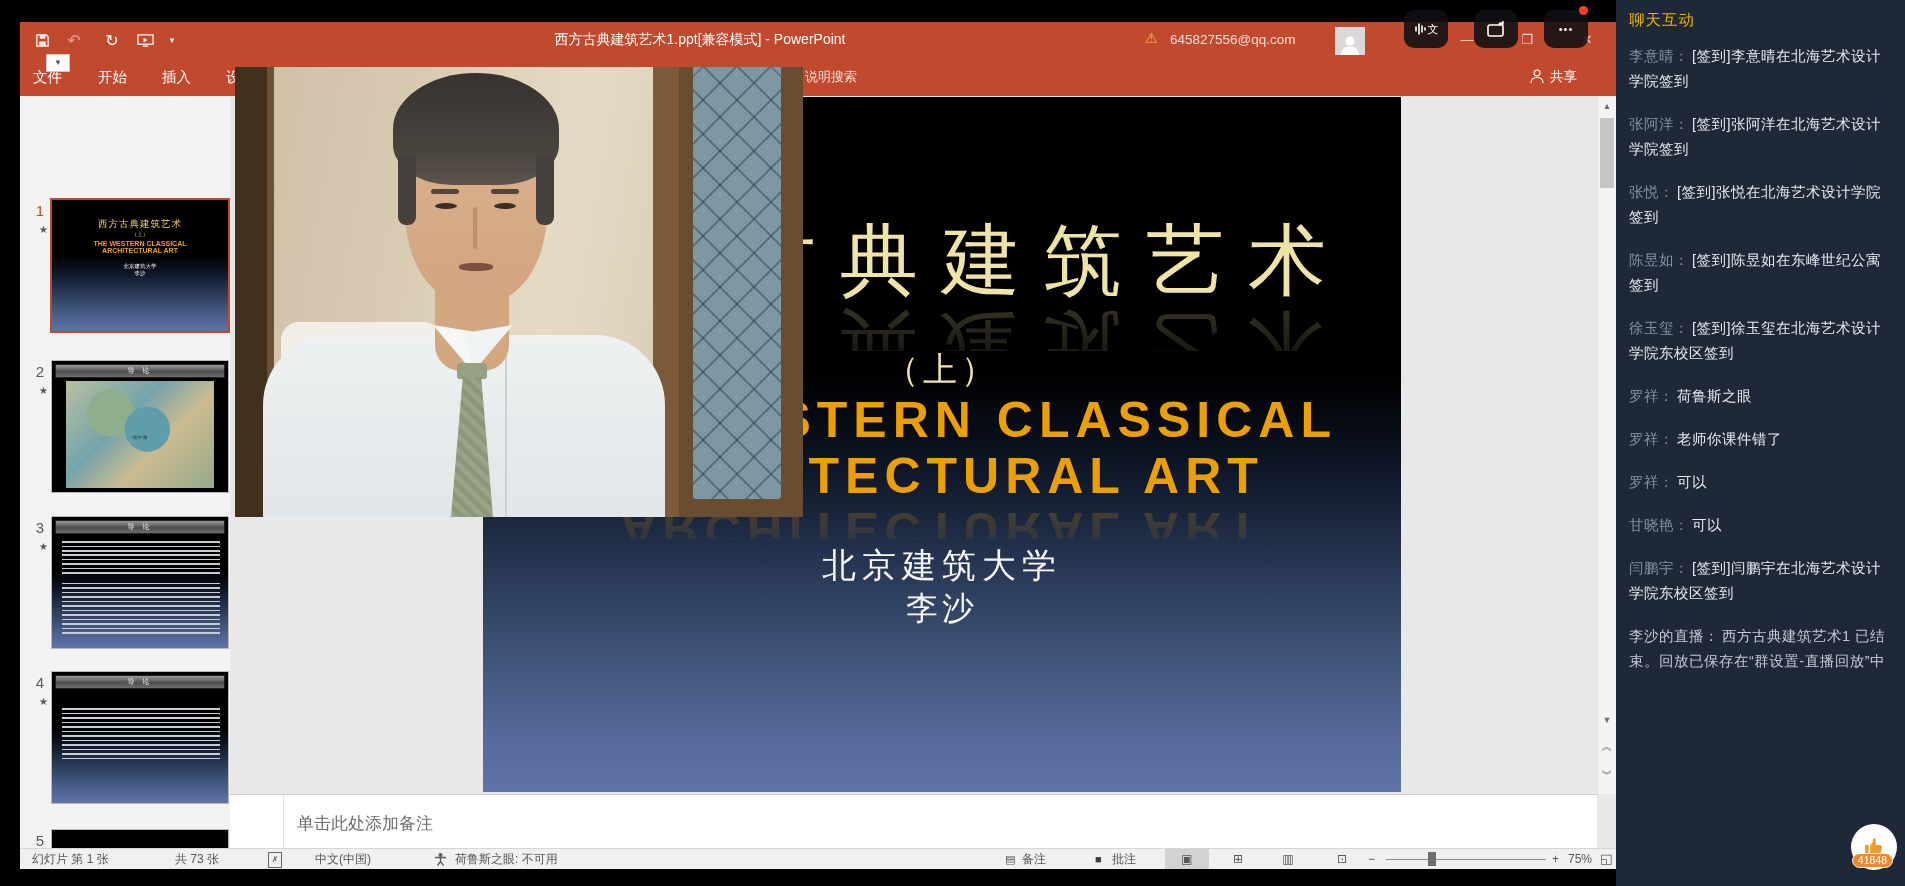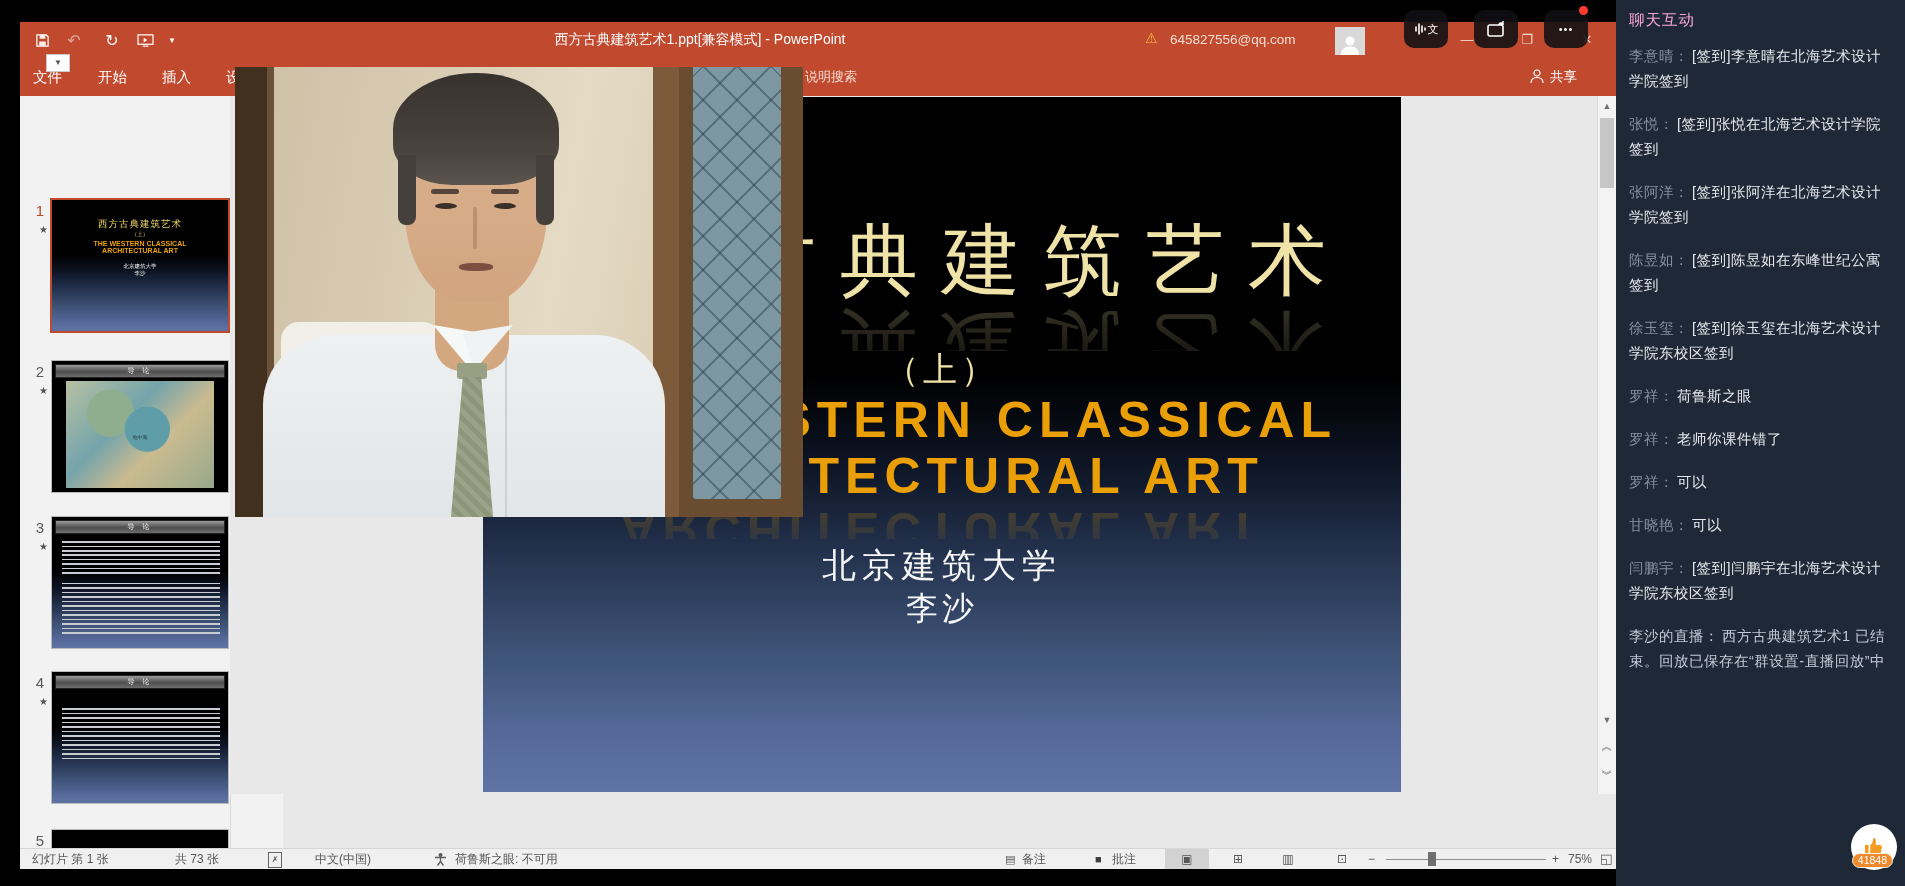--- a/index.html
+++ b/index.html
@@ -59,21 +59,21 @@
   
   #webcam{position:absolute;left:235px;top:67px;width:568px;height:450px;overflow:hidden;
           background:linear-gradient(100deg,#cdbfa4 0%,#d8cbb2 30%,#e5dbc5 55%,#d9ccb4 78%,#cbbda1 100%);}
 
   
   .fbtn{position:absolute;top:10px;width:44px;height:38px;background:rgba(16,16,20,.88);border-radius:10px;
         display:flex;align-items:center;justify-content:center;color:#fff;}
 
   
   #chat{position:absolute;left:1616px;top:0;width:289px;height:886px;background:#1e2836;overflow:hidden;}
-  #chat-title{position:absolute;left:13px;top:10px;font-size:15.5px;color:#f9a8d4;letter-spacing:1px;}
+  #chat-title{position:absolute;left:13px;top:10px;font-size:15.5px;color:#eab308;letter-spacing:1px;}
   #msgs{position:absolute;left:13px;top:44px;width:262px;display:flex;flex-direction:column;gap:18px;}
   .msg{font-size:14.5px;line-height:25px;letter-spacing:.5px;color:#e6e9ee;word-break:break-all;}
   .msg .sender{color:#87909f;margin-right:3px;}
   .msg.sys,.msg.sys .sender{color:#c3cad5;}
   #likebtn{position:absolute;right:8px;bottom:16px;width:46px;height:46px;border-radius:50%;background:#fff;
            display:flex;align-items:center;justify-content:center;}
   #likebadge{position:absolute;right:4px;bottom:2px;background:#ee8a2b;color:#fff;font-size:10.5px;line-height:13px;
              padding:0 5px;border-radius:8px;border:1px solid #f6f2ec;}
 </style>
 </head>
@@ -198,20 +198,24 @@
     </div>
 
     <div id="vscroll">
       <span class="sbtn" style="top:0;">▲</span>
       <div id="vthumb"></div>
       <span class="sbtn" style="top:614px;">▼</span>
       <span class="sbtn" style="top:640px;font-size:11px;">︽</span>
       <span class="sbtn" style="top:668px;font-size:11px;">︾</span>
     </div>
 
+    <div id="notes">
+      <div class="nline"></div>
+      <span id="notes-text">单击此处添加备注</span>
+    </div>
     <div id="collapse-box">▼</div>
 
     <div id="statusbar">
       <span class="sb" style="left:12px;">幻灯片 第 1 张</span>
       <span class="sb" style="left:155px;">共 73 张</span>
       <span class="sb" style="left:248px;top:3px;width:12px;height:14px;border:1px solid #666;font-size:8px;line-height:13px;text-align:center;">✗</span>
       <span class="sb" style="left:295px;">中文(中国)</span>
       <span class="sb" style="left:414px;top:3px;">
         <svg width="13" height="14" viewBox="0 0 13 14">
             <circle cx="6.5" cy="3" r="2" fill="#5a5a5a"></circle>
@@ -281,22 +285,22 @@
   </div>
   <div class="fbtn" style="left:1544px;font-size:11px;letter-spacing:1px;">
     <span>•••</span>
     <span class="abs" style="left:35px;top:-4px;width:9px;height:9px;border-radius:50%;background:#ff3b30;"></span>
   </div>
 
   <div id="chat">
     <div id="chat-title">聊天互动</div>
     <div id="msgs">
       <div class="msg"><span class="sender">李意晴：</span><span>[签到]李意晴在北海艺术设计学院签到</span></div>
+      <div class="msg"><span class="sender">张阿洋：</span><span>[签到]张阿洋在北海艺术设计学院签到</span></div>
       <div class="msg"><span class="sender">张悦：</span><span>[签到]张悦在北海艺术设计学院签到</span></div>
-      <div class="msg"><span class="sender">张阿洋：</span><span>[签到]张阿洋在北海艺术设计学院签到</span></div>
       <div class="msg"><span class="sender">陈昱如：</span><span>[签到]陈昱如在东峰世纪公寓签到</span></div>
       <div class="msg"><span class="sender">徐玉玺：</span><span>[签到]徐玉玺在北海艺术设计学院东校区签到</span></div>
       <div class="msg"><span class="sender">罗祥：</span><span>荷鲁斯之眼</span></div>
       <div class="msg"><span class="sender">罗祥：</span><span>老师你课件错了</span></div>
       <div class="msg"><span class="sender">罗祥：</span><span>可以</span></div>
       <div class="msg"><span class="sender">甘晓艳：</span><span>可以</span></div>
       <div class="msg"><span class="sender">闫鹏宇：</span><span>[签到]闫鹏宇在北海艺术设计学院东校区签到</span></div>
       <div class="msg sys"><span class="sender">李沙的直播：</span><span>西方古典建筑艺术1 已结束。回放已保存在“群设置-直播回放”中</span></div>
     </div>
     <div id="likebtn">

